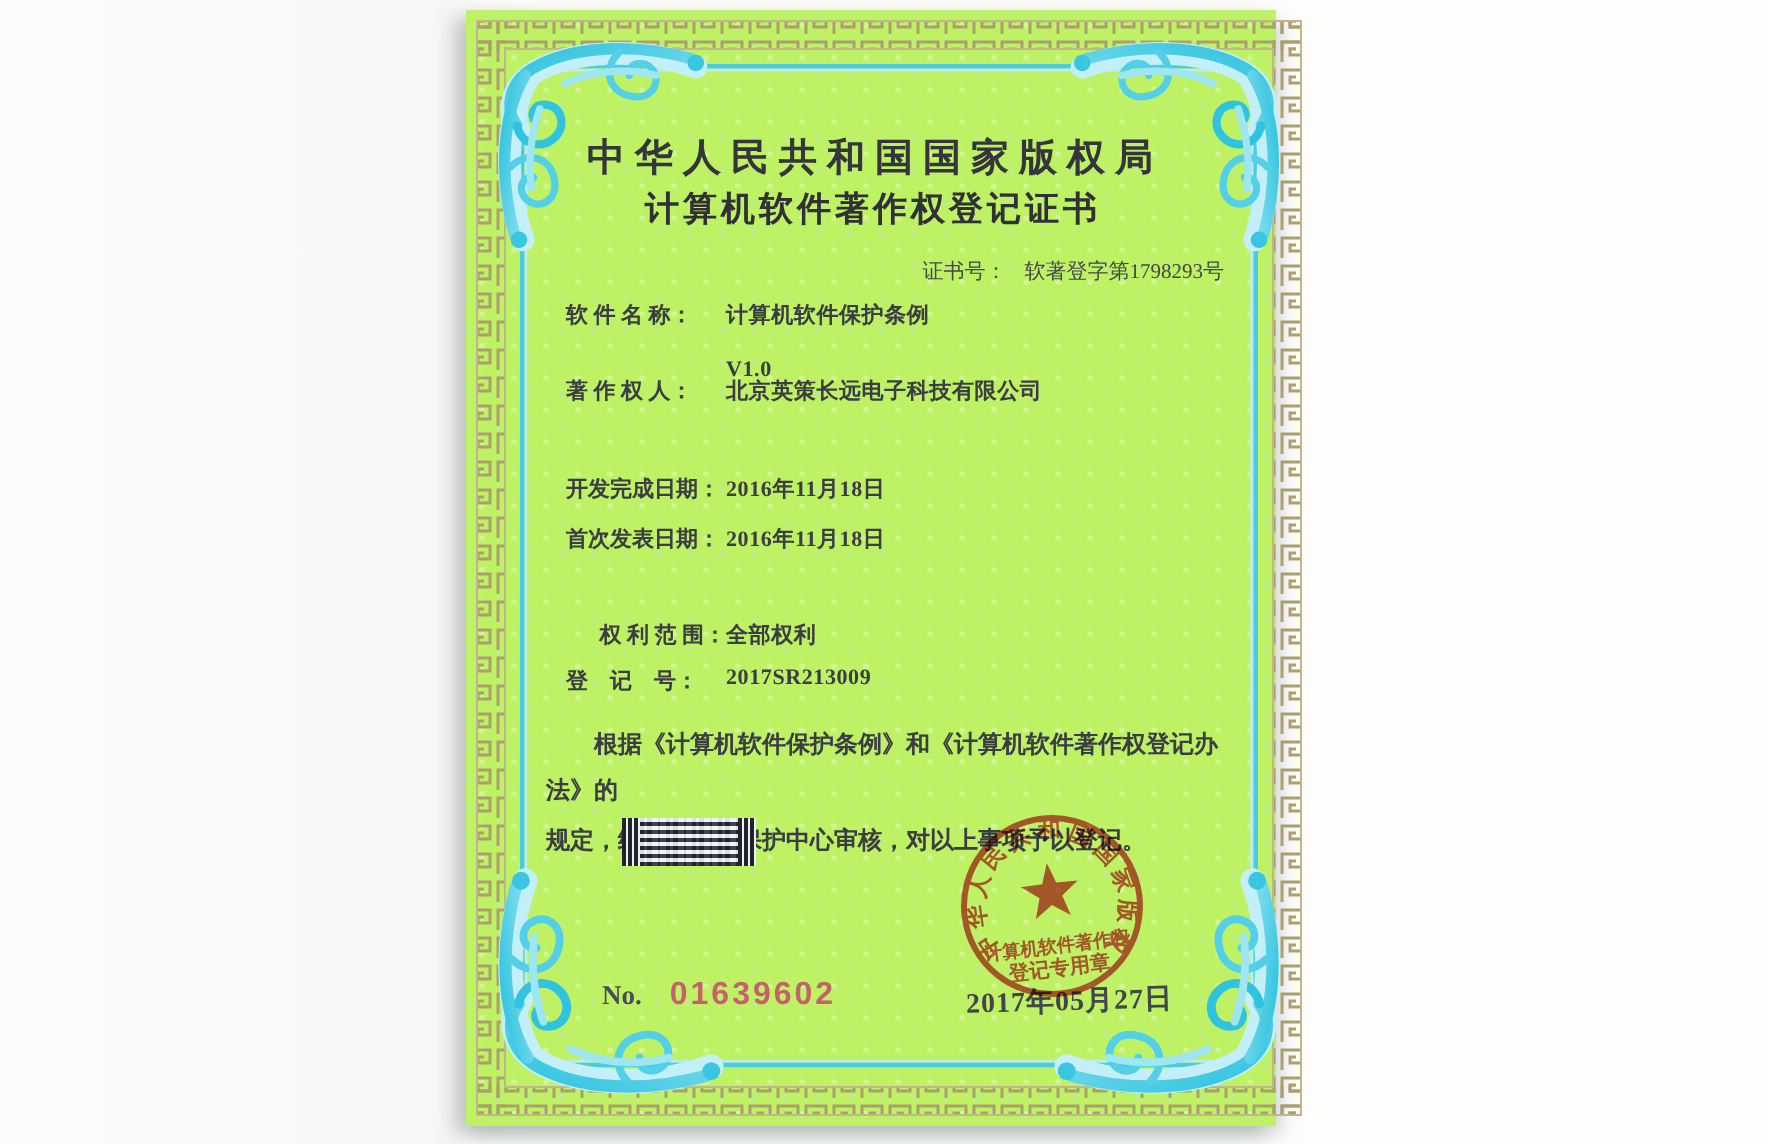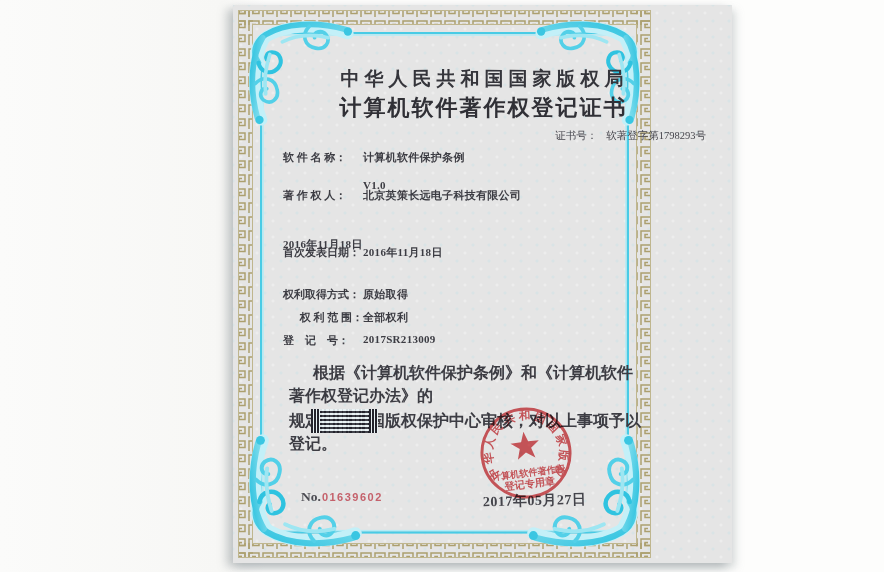--- a/index.html
+++ b/index.html
@@ -4,63 +4,63 @@
 <style>
   html,body{margin:0;padding:0;}
   body{
     width:884px;height:572px;position:relative;overflow:hidden;
     background:#fdfdfc;
     font-family:"Liberation Serif","DejaVu Serif",serif;
   }
   .scan-bg{position:absolute;inset:0;background:linear-gradient(90deg,#fbfbfa 0%,#f7f7f5 25%,#fdfdfc 30%,#fdfdfc 100%);}
   
   .paper{
-    position:absolute;left:233px;top:5px;width:499px;height:558px;
-    background:#e5e5e5;
+    position:absolute;left:233px;top:5px;width:405px;height:558px;
+    background:#bef264;
     box-shadow:-6px 4px 9px rgba(110,120,125,.40),4px 5px 8px rgba(140,150,155,.28);
   }
   .paper::before{ 
     content:"";position:absolute;inset:0;pointer-events:none;opacity:.5;
     background-image:
       radial-gradient(circle,rgba(255,255,255,.6) 1px,transparent 1.9px),
       radial-gradient(circle,rgba(184,223,231,.55) 1px,transparent 2px);
     background-size:16px 16px,16px 16px;
     background-position:0 0,8px 8px;
   }
   .frame-svg{position:absolute;left:0;top:0;width:423px;height:558px;}
   
   .t1{position:absolute;top:61px;left:0;width:100%;text-align:center;
       font-size:19px;font-weight:bold;letter-spacing:5px;color:#35353b;padding-left:4px;box-sizing:border-box;}
   .t2{position:absolute;top:88px;left:0;width:100%;text-align:center;
-      font-size:22px;font-weight:bold;letter-spacing:2px;color:#303036;padding-left:2px;box-sizing:border-box;}
+      font-size:17px;font-weight:bold;letter-spacing:2px;color:#303036;padding-left:2px;box-sizing:border-box;}
   .certno{position:absolute;top:124px;right:26px;font-size:10.5px;color:#45454c;font-family:Liberation Serif, serif;}
   .certno .v{margin-left:9px;}
   
   .row{position:absolute;left:50px;display:flex;font-size:11px;font-weight:600;color:#3c3c43;}
   .row .lbl{width:80px;flex:0 0 80px;}
   .row .val{letter-spacing:.3px;}
   .val2{margin-top:14px;}
-  .r1{top:145px;} .r2{top:183px;} .r3{top:232px;} .r4{top:240px;align-items:center;}
+  .r1{top:145px;} .r2{top:183px;} .r3{top:232px;} .r4{top:257px;align-items:center;}
   .r5{top:282px;} .r6{top:305px;text-align:right;} .r7{top:328px;justify-content:flex-end;}
   
-  .statement{position:absolute;left:56px;top:356px;width:358px;font-size:16px;
+  .statement{position:absolute;left:40px;top:356px;width:358px;font-size:12px;
       font-weight:600;color:#3c3c43;line-height:23px;}
   .statement .l1{text-indent:24px;}
   .statement .l2{margin-top:2px;}
   
   .barcode{position:absolute;left:78px;top:404px;width:67px;height:24px;display:flex;}
   .bc-g{width:9px;background:repeating-linear-gradient(90deg,#23232c 0 2px,#e8f2f4 2px 3px,#23232c 3px 5px,#e8f2f4 5px 6px);}
   .bc-m{flex:1;background:
       repeating-linear-gradient(0deg,rgba(35,35,44,.85) 0 2px,rgba(235,244,246,.9) 2px 4px),
       repeating-linear-gradient(90deg,#23232c 0 2px,#e8f2f4 2px 3.5px,#23232c 3.5px 6px,#e8f2f4 6px 9px,#23232c 9px 10px,#e8f2f4 10px 13px);}
   
   .serial{position:absolute;left:68px;top:484px;display:flex;align-items:center;}
   .serial .no{font-size:13.5px;color:#4c4c53;font-weight:600;}
   .serial .digits{font-family:"Liberation Sans","DejaVu Sans",sans-serif;
-      font-size:11px;color:#c5616b;font-weight:600;letter-spacing:1.5px;margin-left:1px;}
+      font-size:16px;color:#c5616b;font-weight:600;letter-spacing:1.5px;margin-left:14px;}
   
   .seal{position:absolute;left:237px;top:392px;width:112px;height:112px;
       transform:rotate(-7deg);opacity:.84;mix-blend-mode:multiply;}
   .seal-date{position:absolute;left:250px;top:487px;font-size:14px;font-weight:bold;
       color:#44444b;letter-spacing:.5px;transform:rotate(-1.5deg);}
 </style>
 </head>
 <body>
 
 <div class="scan-bg"></div>
@@ -128,29 +128,26 @@
     <span class="val">
         <div>计算机软件保护条例</div>
       <div class="val2">V1.0</div>
       </span>
   </div>
   <div class="row r2">
     <span class="lbl">著 作 权 人：</span>
     <span class="val">北京英策长远电子科技有限公司</span>
   </div>
   <div class="row r3">
+    <span class="lbl">开发完成日期：</span>
     <span class="val">2016年11月18日</span>
   </div>
   <div class="row r4">
     <span class="lbl">首次发表日期：</span>
     <span class="val">2016年11月18日</span>
-  </div>
-  <div class="row r5">
-    <span class="lbl">权利取得方式：</span>
-    <span class="val">原始取得</span>
   </div>
   <div class="row r6">
     <span class="lbl">权 利 范 围：</span>
     <span class="val">全部权利</span>
   </div>
   <div class="row r7">
     <span class="lbl">登　记　号：</span>
     <span class="val">2017SR213009</span>
   </div>
 

